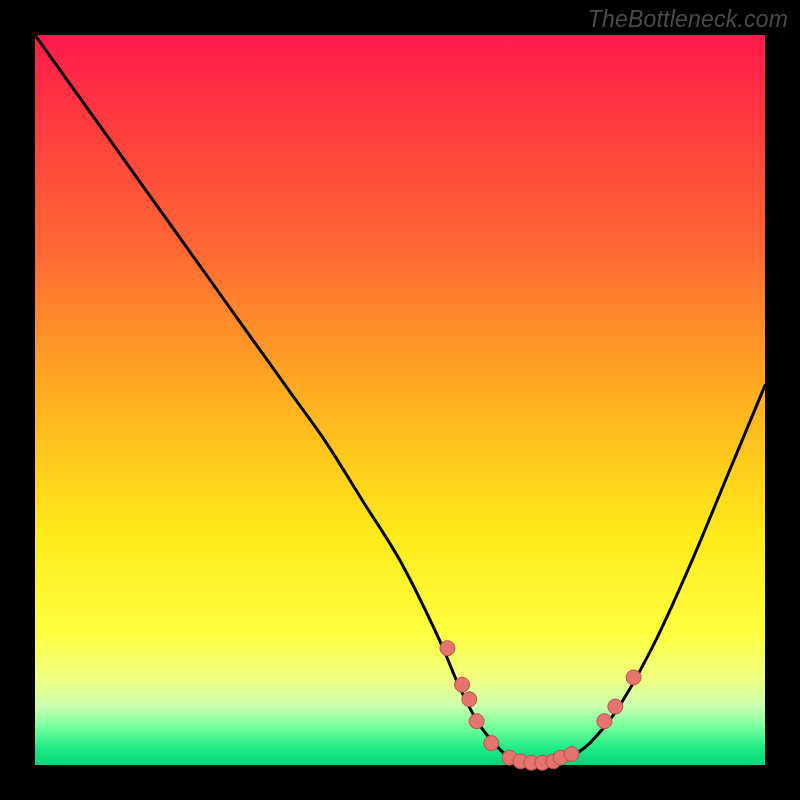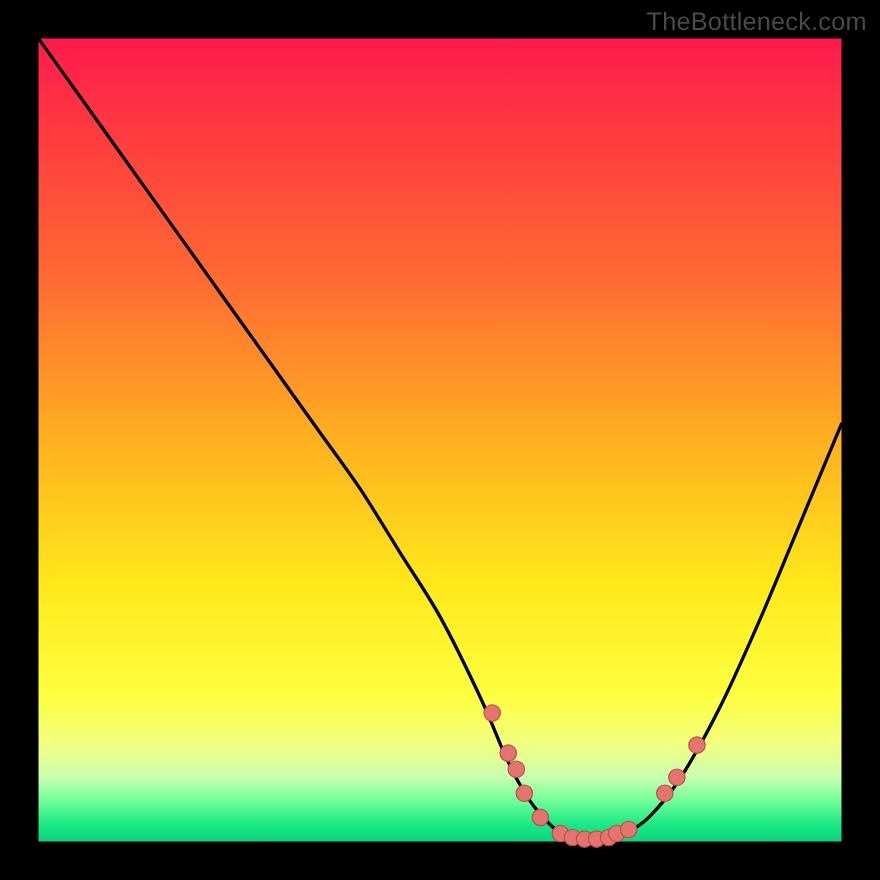--- a/index.html
+++ b/index.html
@@ -11,20 +11,21 @@
     overflow: hidden;
     font-family: Arial, Helvetica, sans-serif;
   }
   .frame {
     position: absolute;
     left: 0;
     top: 0;
     width: 800px;
     height: 800px;
     background: #000;
+    font-style: italic;
   }
   .plot-area {
     position: absolute;
     left: 35px;
     top: 35px;
     width: 730px;
     height: 730px;
     background: linear-gradient(
       to bottom,
       #ff1a4d 0%,

